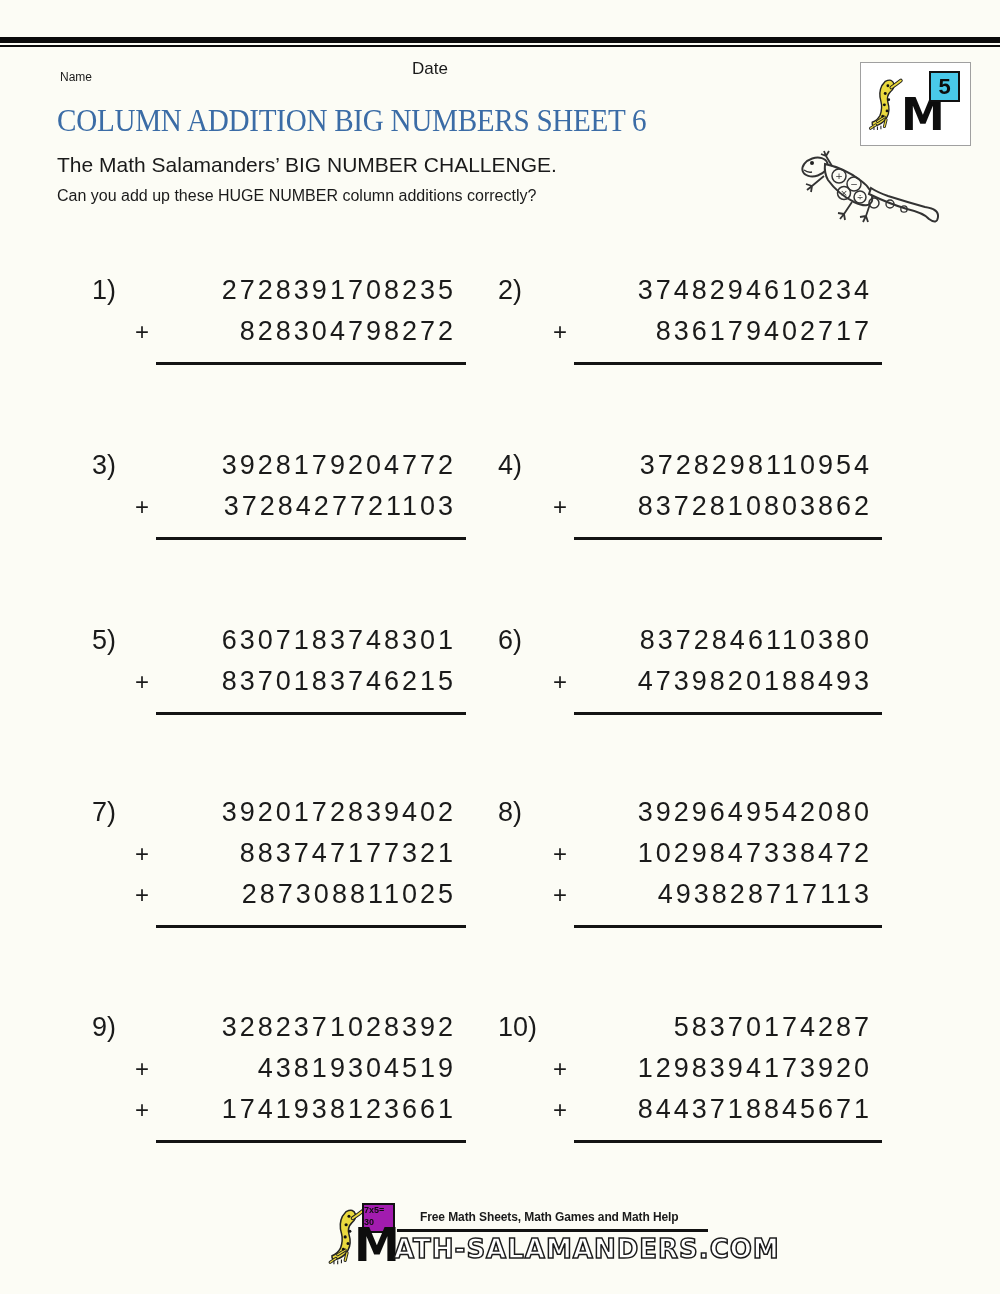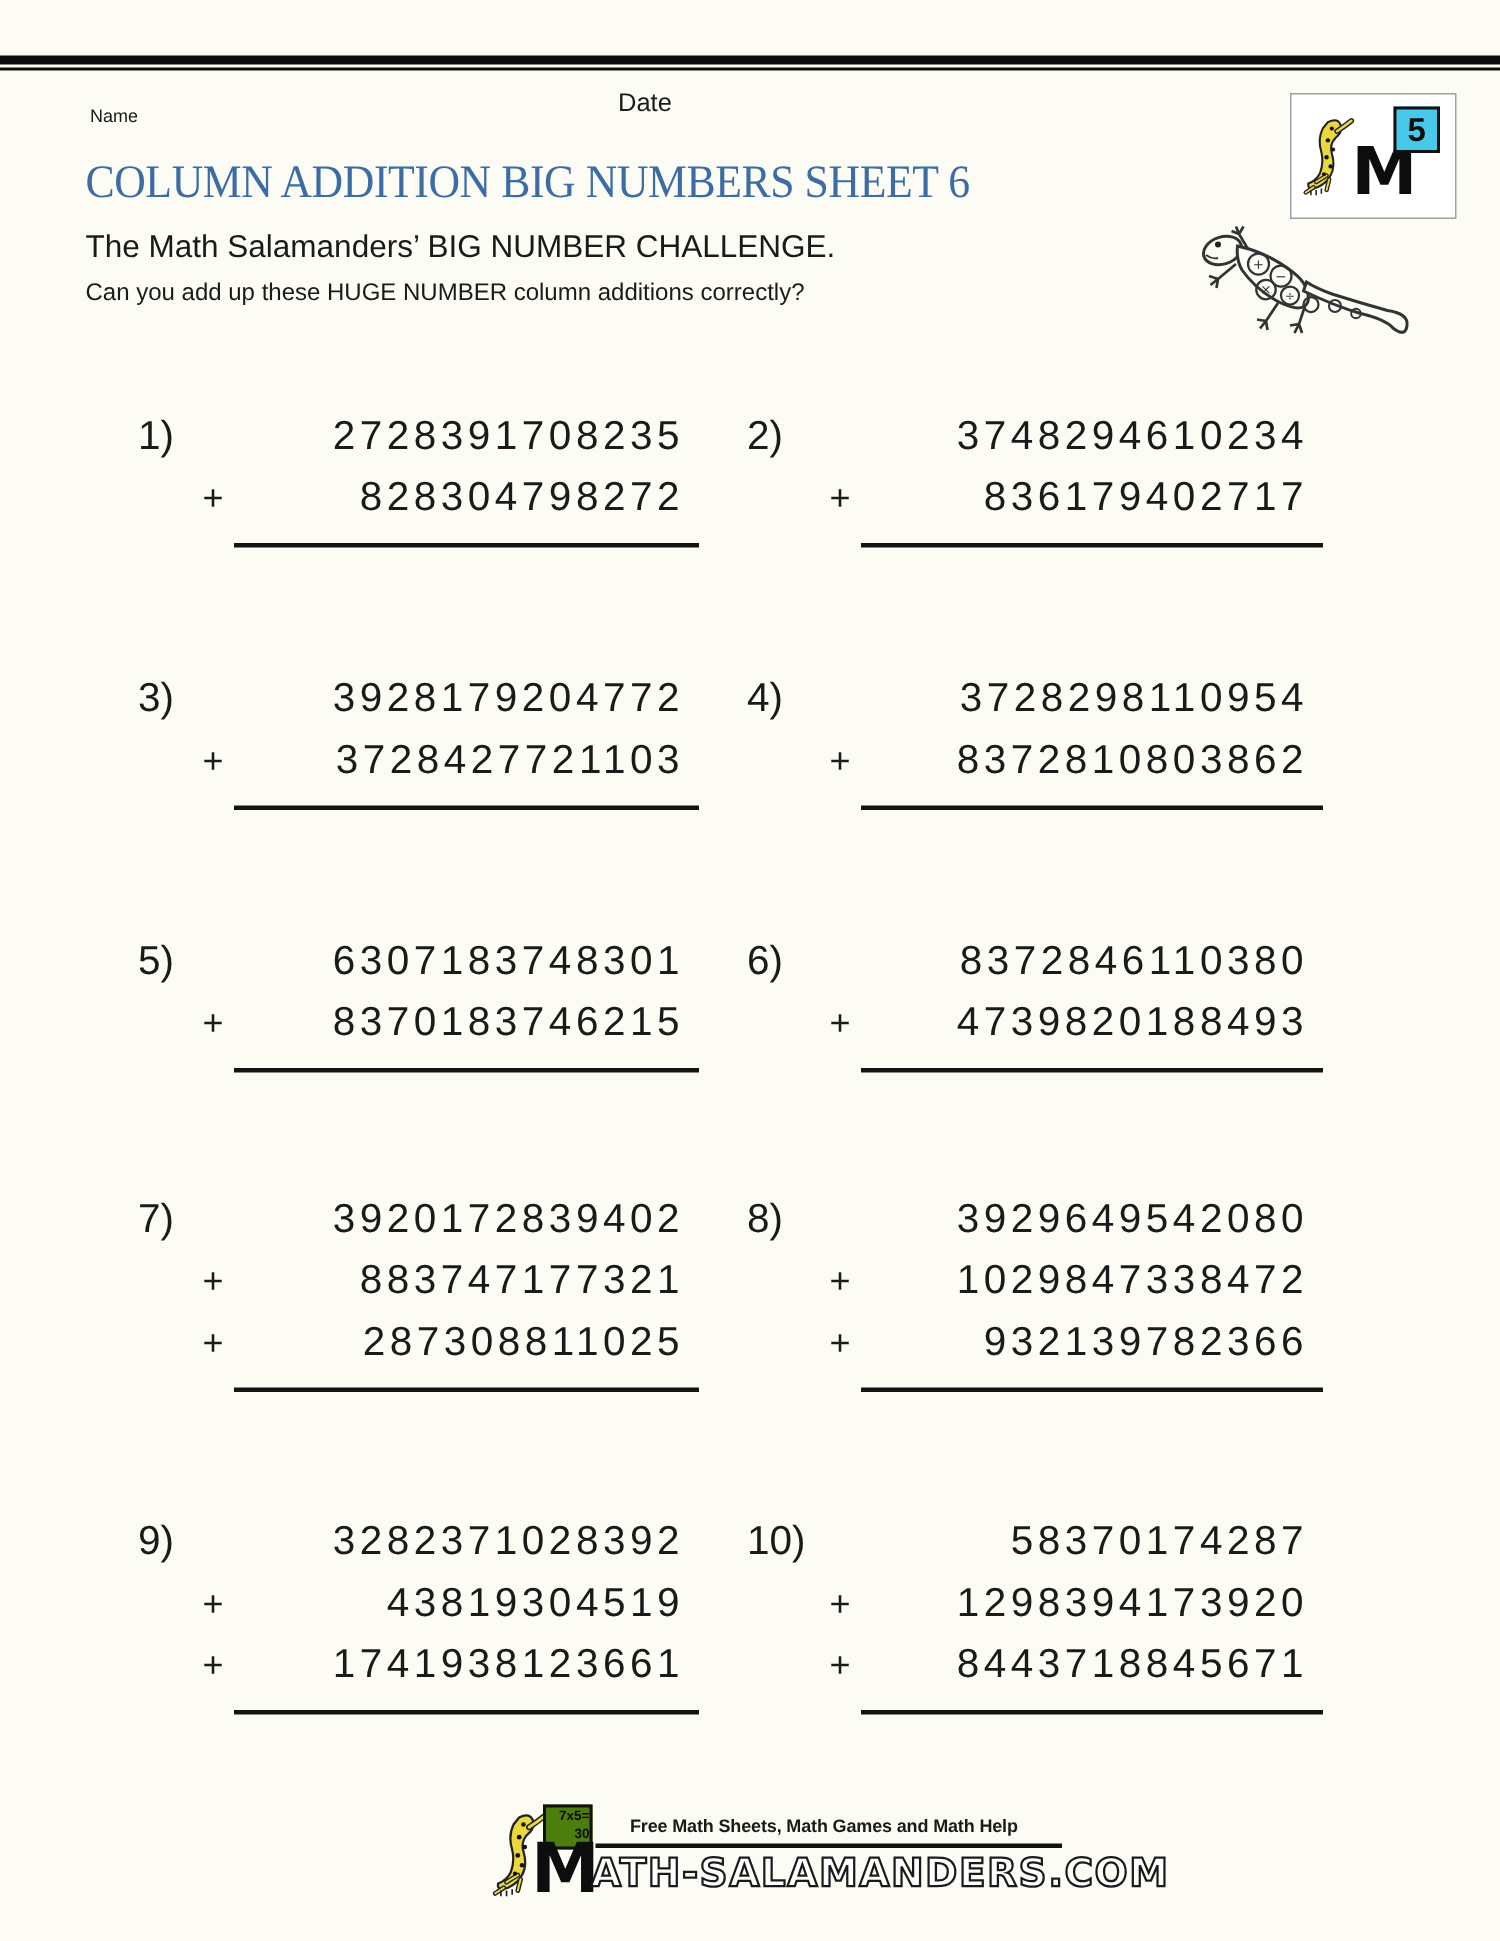--- a/index.html
+++ b/index.html
@@ -55,22 +55,22 @@
   .plabel { width:72px; padding-left:32px; font-size:27px; flex:none; }
   .problem.right .plabel { padding-left:20px; }
   .plus { width:27px; font-size:24px; flex:none; padding-left:3px; }
   .num  { flex:1; text-align:right; padding-right:10px; font-size:27px; letter-spacing:3px; white-space:nowrap; }
   .ansline { height:2.5px; background:#141414; margin-left:96px; margin-top:5px; }
 
   
   .footer-sala { position:absolute; left:326px; top:1206px; width:44px; height:60px; }
   .footer-card {
     position:absolute; left:362px; top:1203px; width:33px; height:30px;
-    background:#4d7c0f; border:2px solid #111;
-    font-size:9px; font-weight:bold; line-height:1.3; text-align:right; color:#0d0d0d;
+    background:#a21caf; border:2px solid #111;
+    font-size:9px; font-weight:bold; line-height:1.3; text-align:left; color:#0d0d0d;
   }
   .footer-m {
     position:absolute; left:354px; top:1222px;
     font-family:"DejaVu Sans", sans-serif; font-weight:bold;
     font-size:46px; line-height:1; color:#0d0d0d;
   }
   .footer-tagline { position:absolute; left:420px; top:1210px; font-size:12px; font-weight:bold; letter-spacing:-0.1px; white-space:nowrap; }
   .footer-line { position:absolute; left:397px; top:1229px; width:311px; height:3px; background:#111; }
   .footer-brand {
     position:absolute; left:394px; top:1234px;
@@ -254,21 +254,21 @@
         <span class="num">3929649542080</span>
       </div>
       <div class="oprow">
         <span class="plabel"></span>
         <span class="plus">+</span>
         <span class="num">1029847338472</span>
       </div>
       <div class="oprow">
         <span class="plabel"></span>
         <span class="plus">+</span>
-        <span class="num">932139782366</span>
+        <span class="num">493828717113</span>
       </div>
       <div class="ansline"></div>
     </div>
     <div class="problem left" style="top: 1012px;">
       <div class="oprow">
         <span class="plabel">9)</span>
         <span class="plus"></span>
         <span class="num">3282371028392</span>
       </div>
       <div class="oprow">

